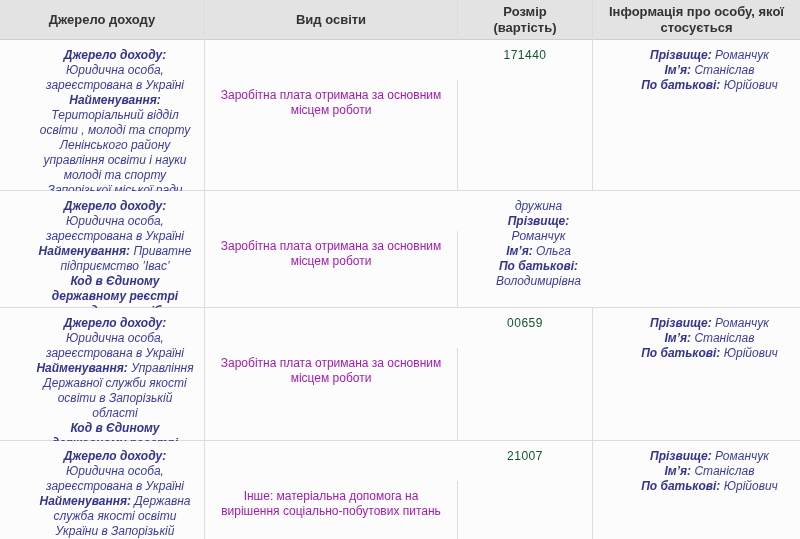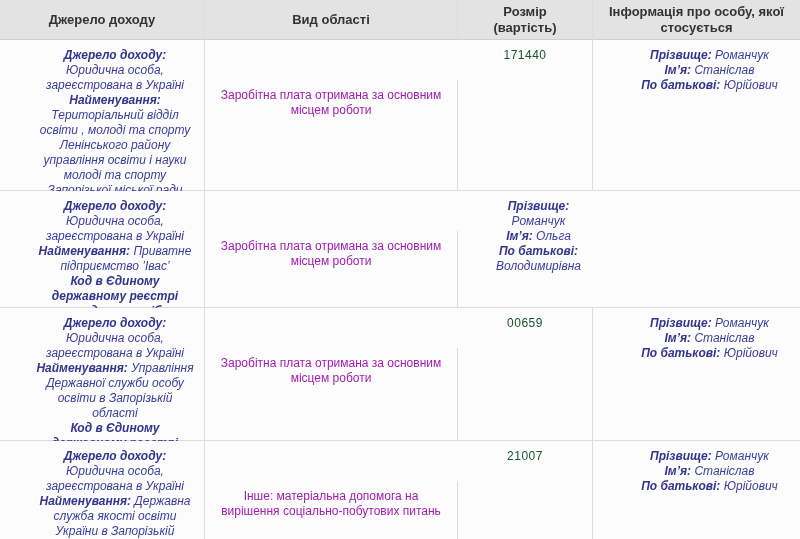--- a/index.html
+++ b/index.html
@@ -53,21 +53,21 @@
   }
   .relation:empty{display:none;}
 </style>
 </head>
 <body>
 
 <div class="viewport">
 
   <div class="row header">
     <div class="cell">Джерело доходу</div>
-    <div class="cell">Вид області</div>
+    <div class="cell">Вид освіти</div>
     <div class="cell">Розмір (вартість)</div>
     <div class="cell">Інформація про особу, якої стосується</div>
   </div>
 
   <div class="row r1">
     <div class="cell src">
       <span class="lbl">Джерело доходу:</span><br>
       <span>Юридична особа, зареєстрована в Україні</span><br>
       <span class="lbl">Найменування:</span>
       <span>Територіальний відділ освіти , молоді та спорту Ленінського району управління освіти і науки молоді та спорту Запорізької міської ради</span><br>
@@ -91,35 +91,36 @@
     <div class="cell src">
       <span class="lbl">Джерело доходу:</span><br>
       <span>Юридична особа, зареєстрована в Україні</span><br>
       <span class="lbl">Найменування:</span>
       <span>Приватне підприємство ’Івас’</span><br>
       <span class="lbl">Код в Єдиному державному реєстрі юридичних осіб, фізичних осіб – підприємців та громадських формувань:</span><br>
       <a class="code-link" href="#">30241851</a>
     </div>
     <div class="cell plain">Заробітна плата отримана за основним місцем роботи</div>
     <div class="cell person">
+      <div class="relation">дружина</div>
       <span class="lbl">Прізвище:</span>
       <span>Романчук</span><br>
       <span class="lbl">Ім’я:</span>
       <span>Ольга</span><br>
       <span class="lbl">По батькові:</span>
       <span>Володимирівна</span>
     </div>
   </div>
 
   <div class="row r3">
     <div class="cell src">
       <span class="lbl">Джерело доходу:</span><br>
       <span>Юридична особа, зареєстрована в Україні</span><br>
       <span class="lbl">Найменування:</span>
-      <span>Управління Державної служби особу освіти в Запорізькій області</span><br>
+      <span>Управління Державної служби якості освіти в Запорізькій області</span><br>
       <span class="lbl">Код в Єдиному державному реєстрі юридичних осіб, фізичних осіб – підприємців та громадських формувань:</span><br>
       <a class="code-link" href="#">43227548</a>
     </div>
     <div class="cell plain">Заробітна плата отримана за основним місцем роботи</div>
     <div class="cell amount">00659</div>
     <div class="cell person">
       
       <span class="lbl">Прізвище:</span>
       <span>Романчук</span><br>
       <span class="lbl">Ім’я:</span>

